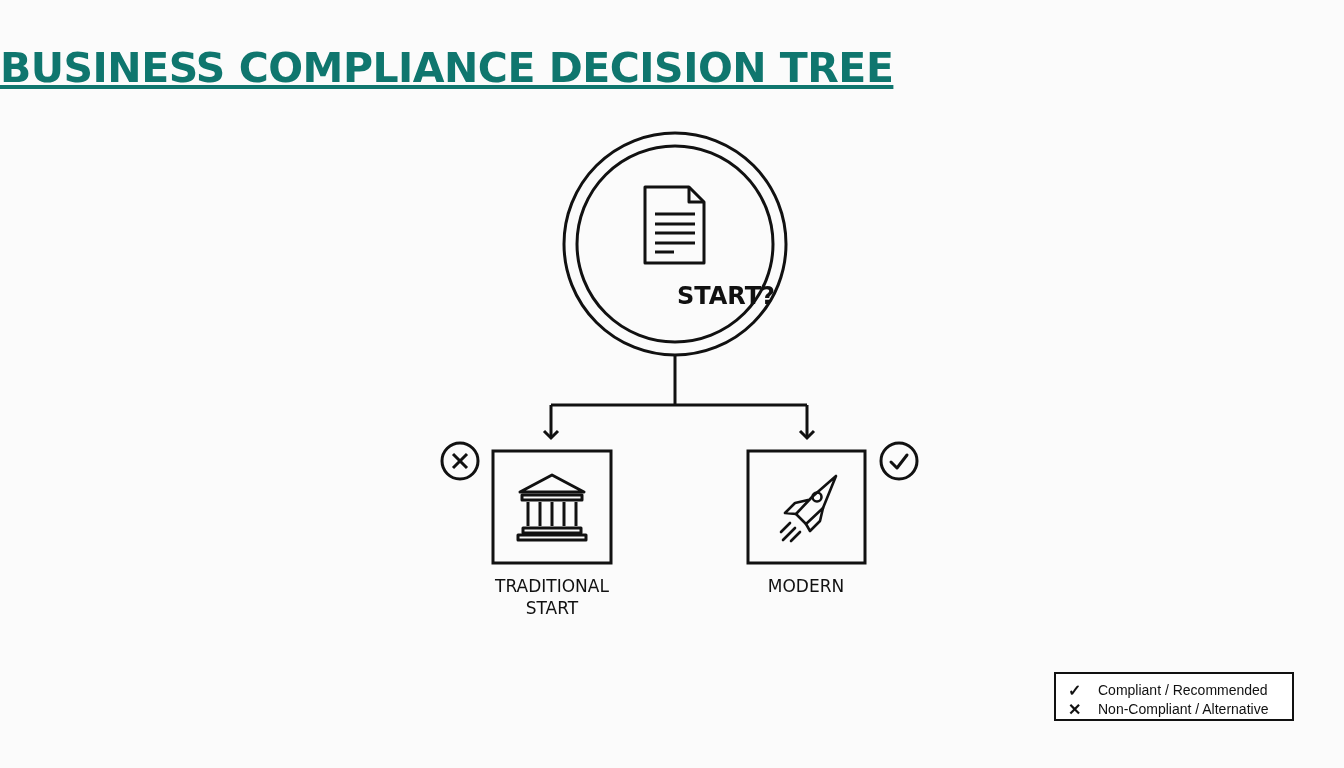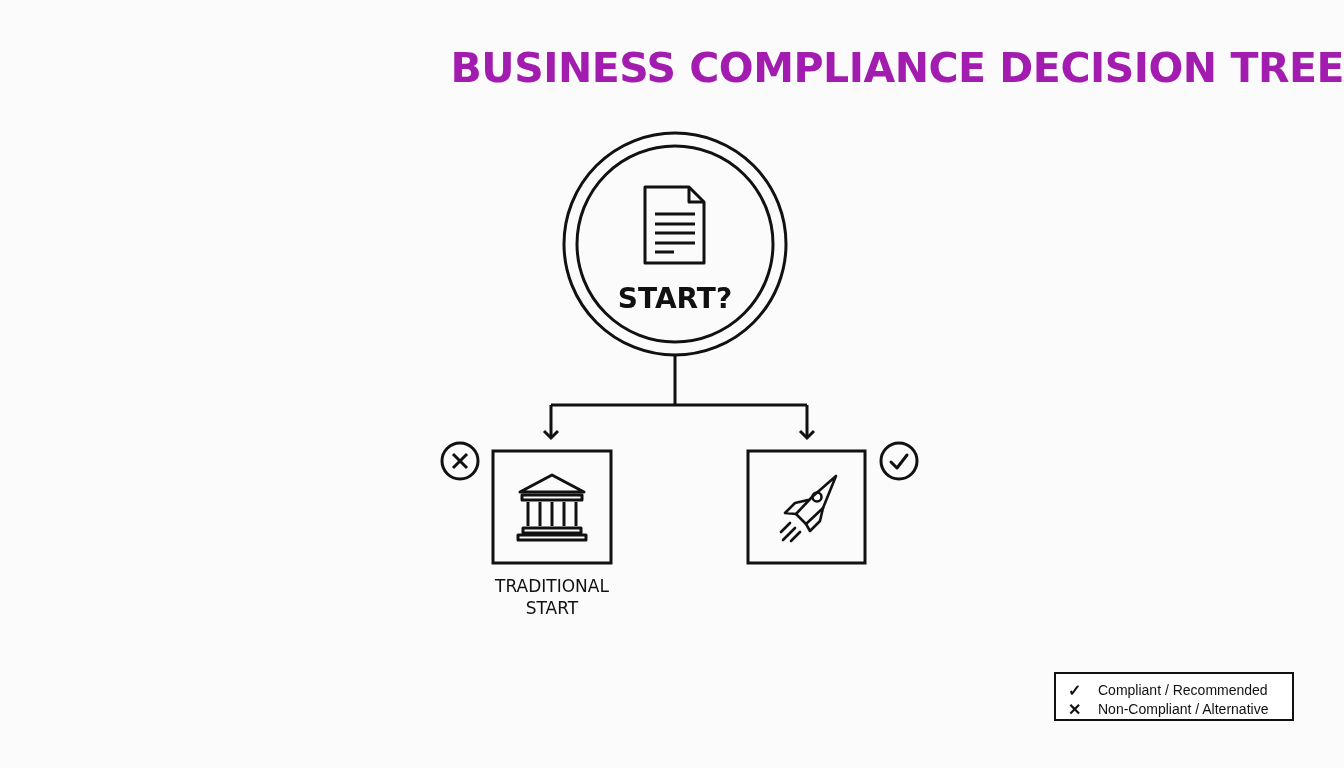--- a/index.html
+++ b/index.html
@@ -4,27 +4,27 @@
 <style>
   html, body { margin: 0; padding: 0; }
   body {
     width: 1344px; height: 768px; position: relative; overflow: hidden;
     background: #fbfbfb;
     font-family: "DejaVu Sans", sans-serif;
     color: #111;
   }
   .title {
     position: absolute; left: 0; top: 44px; width: 1344px;
-    text-align: right; font-weight: bold; font-size: 41px;
-    letter-spacing: -0.5px; color: #a21caf;
+    text-align: left; font-weight: bold; font-size: 41px;
+    letter-spacing: -0.5px; color: #0f766e; text-decoration: underline;
   }
   svg.diagram { position: absolute; left: 0; top: 0; }
   .start-label {
     position: absolute; left: 575px; top: 282px; width: 200px;
-    text-align: center; font-weight: bold; font-size: 28px; color: #111;
+    text-align: right; font-weight: bold; font-size: 24px; color: #111;
   }
   .node-label {
     position: absolute; width: 220px; text-align: center;
     font-weight: normal; font-size: 17px; line-height: 22px; color: #111;
   }
   .legend {
     position: absolute; left: 1054px; top: 672px; width: 240px; height: 49px;
     border: 2px solid #111; background: #fff; box-sizing: border-box;
     font-family: "Liberation Sans", sans-serif; font-size: 14px;
   }
@@ -99,20 +99,21 @@
 </svg>
 
 <div class="start-label">START?</div>
 
 <div class="node-label" style="left:442px; top:575px;">
   <div>TRADITIONAL</div>
   <div>START</div>
 </div>
 
 <div class="node-label" style="left:696px; top:575px;">
+  <div>MODERN</div>
 </div>
 
 <div class="legend">
   <div class="legend-row" style="top:6px;">
     <span class="sym">✓</span>
     <span>Compliant / Recommended</span>
   </div>
   <div class="legend-row" style="top:25px;">
     <span class="sym">✕</span>
     <span>Non-Compliant / Alternative</span>

